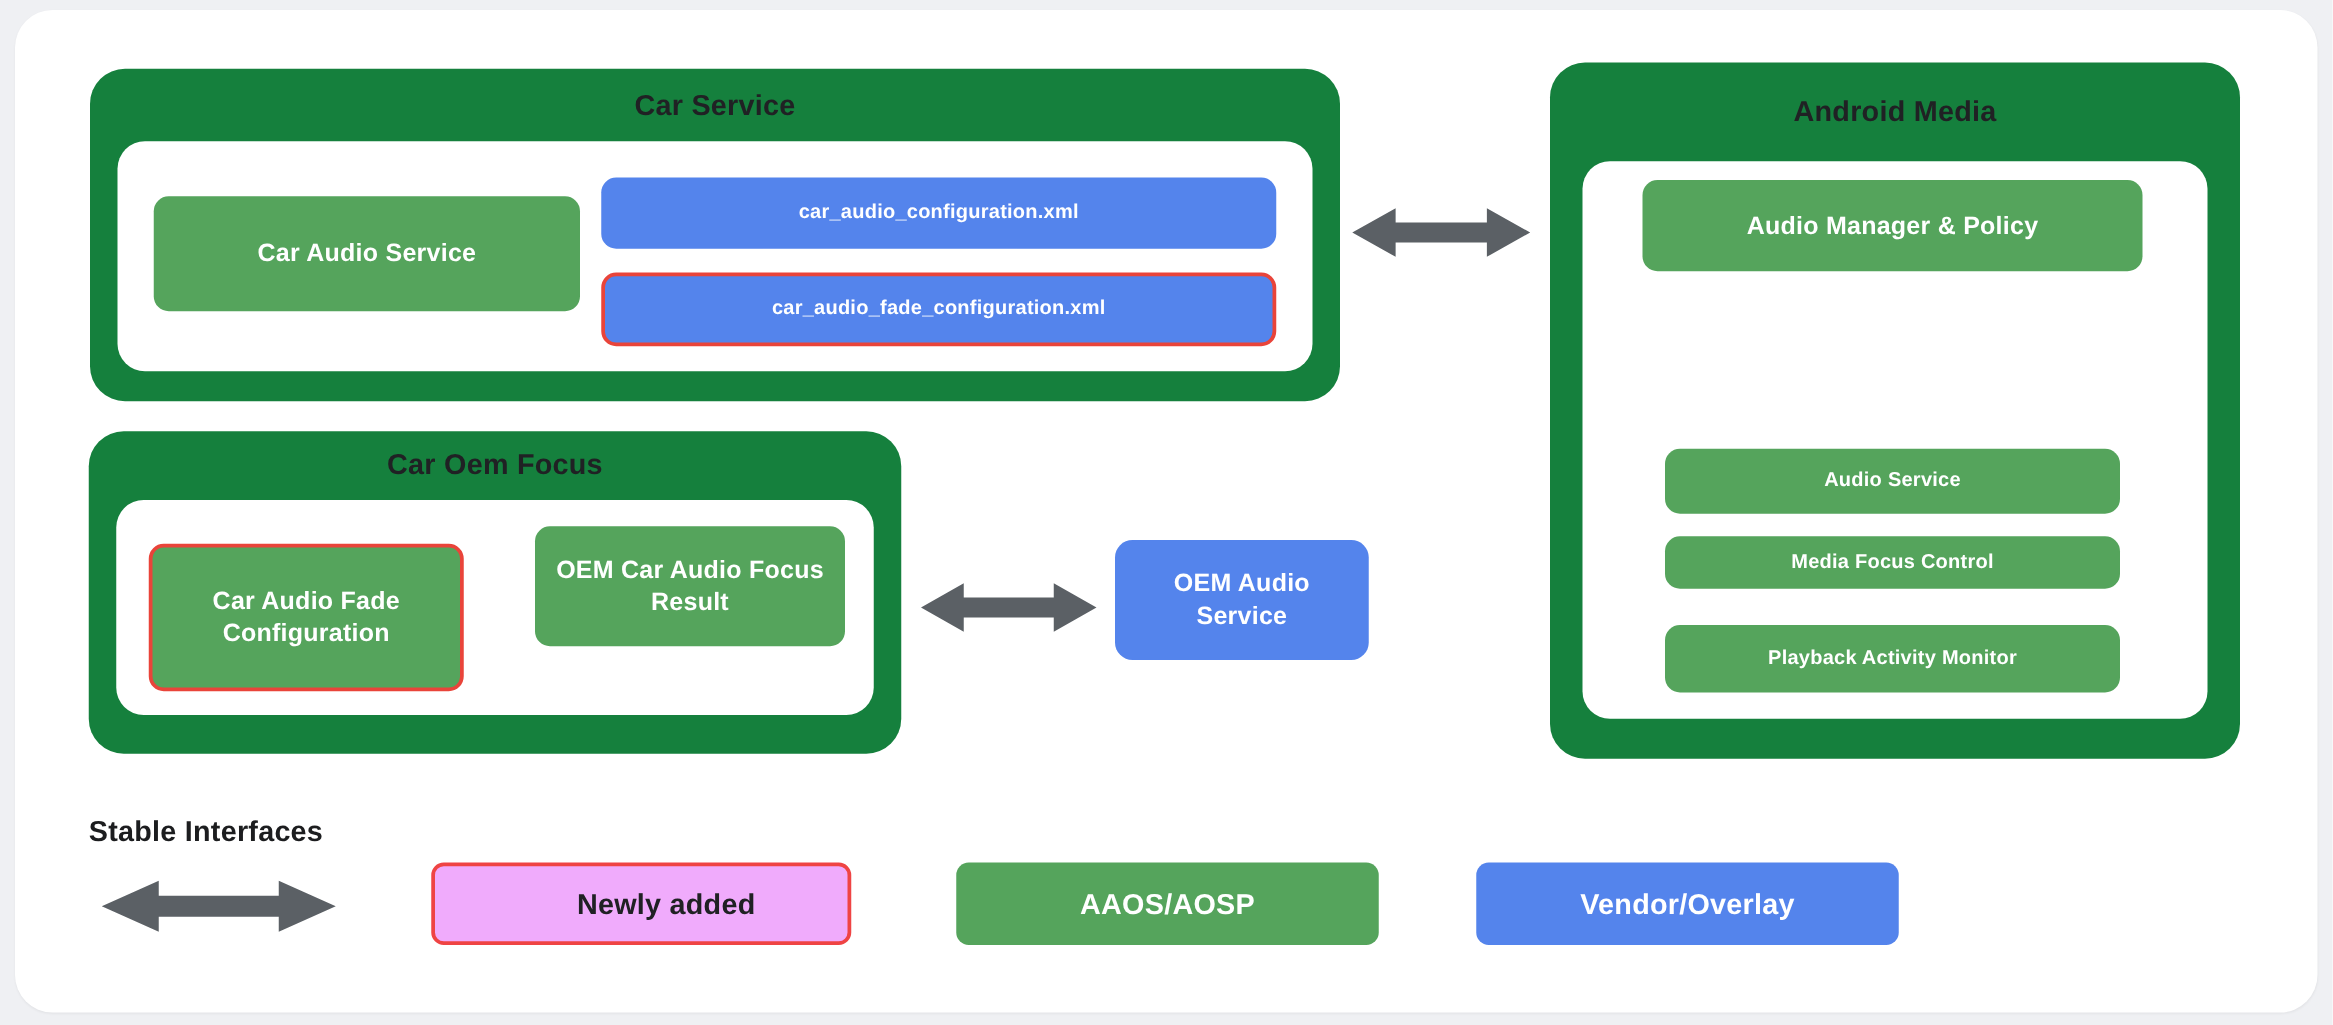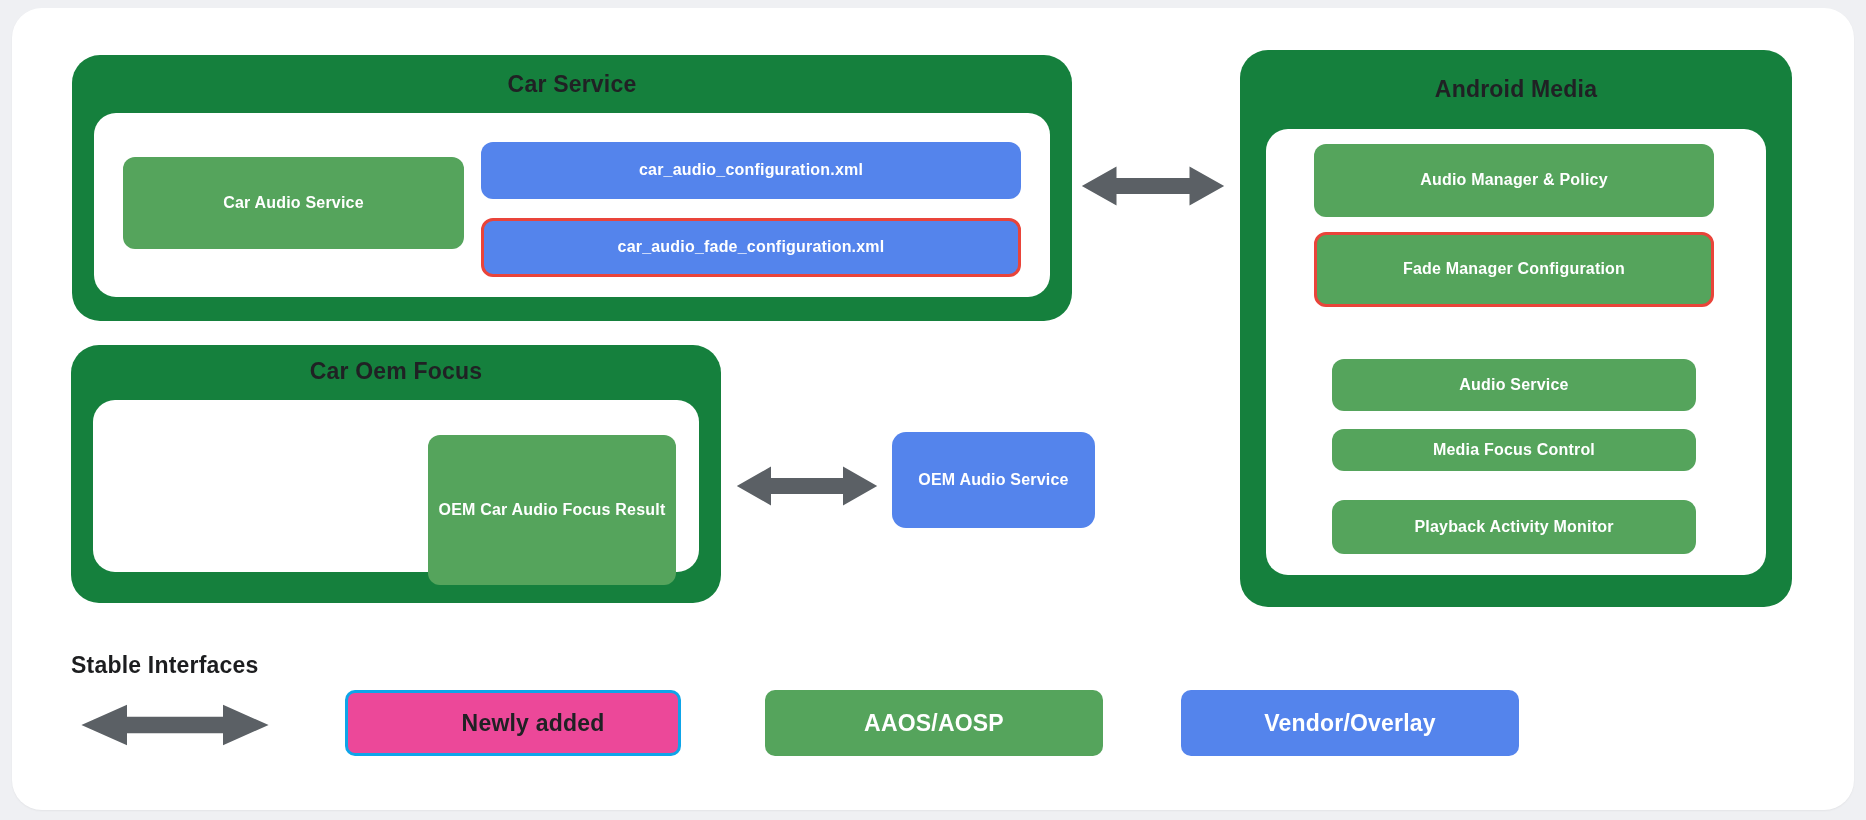--- a/index.html
+++ b/index.html
@@ -25,35 +25,35 @@
     position:absolute;left:0;right:0;text-align:center;
     font-size:23px;font-weight:700;color:#202124;letter-spacing:.2px;
   }
   .panel{
     position:absolute;background:#ffffff;border-radius:22px;
   }
   .node{
     position:absolute;display:flex;align-items:center;justify-content:center;
     text-align:center;font-weight:700;color:#ffffff;
     border-radius:12px;line-height:1.3;box-sizing:border-box;
-    font-size:16px;letter-spacing:.2px;
+    font-size:20px;letter-spacing:.2px;
   }
   .green{background:#55a45c;}
   .blue{background:#5484ec;}
   .red-outline{border:3px solid #e9443a;}
   .arrow{position:absolute;display:block;}
   .legend-label{
     position:absolute;font-size:23px;font-weight:700;color:#1c1d1f;letter-spacing:.2px;
   }
   .legend-box{
     position:absolute;display:flex;align-items:center;justify-content:center;
     font-size:23px;font-weight:700;border-radius:10px;box-sizing:border-box;
     color:#ffffff;letter-spacing:.2px;
   }
-  .legend-box.white{background:#ec4899;color:#202124;border:3px solid #0ea5e9;padding-left:40px;}
+  .legend-box.white{background:#f0abfc;color:#202124;border:3px solid #ef4444;padding-left:40px;}
   .fs21{font-size:16px;}
   .wrap-narrow{display:inline-block;max-width:165px;}
 </style>
 </head>
 <body>
 
 <div class="canvas">
   <div class="card"></div>
 
   <section class="group" style="left:72px;top:55px;width:1000px;height:266px;">
@@ -65,30 +65,30 @@
   </section>
 
   <svg class="arrow" style="left:1080px;top:163px;" width="146" height="46" viewBox="0 0 160 52" preserveAspectRatio="none">
     <polygon points="2,26 40,4 40,17 120,17 120,4 158,26 120,48 120,35 40,35 40,48" fill="#5b6065"></polygon>
   </svg>
 
   <section class="group" style="left:1240px;top:50px;width:552px;height:557px;">
     <div class="group-title" style="top:26px;">Android Media</div>
     <div class="panel" style="left:26px;top:79px;width:500px;height:446px;"></div>
     <div class="node green" style="left:74px;top:94px;width:400px;height:73px;">Audio Manager &amp; Policy</div>
-    <div class="node green red-outline" style="left:74px;top:182px;width:400px;height:75px;">Fade Manager Configuration</div>
     <div class="node green fs21" style="left:92px;top:309px;width:364px;height:52px;">Audio Service</div>
     <div class="node green fs21" style="left:92px;top:379px;width:364px;height:42px;">Media Focus Control</div>
     <div class="node green fs21" style="left:92px;top:450px;width:364px;height:54px;">Playback Activity Monitor</div>
   </section>
 
   <section class="group" style="left:71px;top:345px;width:650px;height:258px;">
     <div class="group-title" style="top:13px;">Car Oem Focus</div>
     <div class="panel" style="left:22px;top:55px;width:606px;height:172px;"></div>
-    <div class="node green" style="left:357px;top:90px;width:248px;height:150px;">OEM Car Audio Focus Result</div>
+    <div class="node green red-outline" style="left:48px;top:90px;width:252px;height:118px;">Car Audio Fade Configuration</div>
+    <div class="node green" style="left:357px;top:76px;width:248px;height:96px;">OEM Car Audio Focus Result</div>
   </section>
 
   <svg class="arrow" style="left:735px;top:463px;" width="144" height="46" viewBox="0 0 160 52" preserveAspectRatio="none">
     <polygon points="2,26 40,4 40,17 120,17 120,4 158,26 120,48 120,35 40,35 40,48" fill="#5b6065"></polygon>
   </svg>
 
   <div class="node blue" style="left:892px;top:432px;width:203px;height:96px;border-radius:14px;">
     <span class="wrap-narrow">OEM Audio Service</span>
   </div>
 

